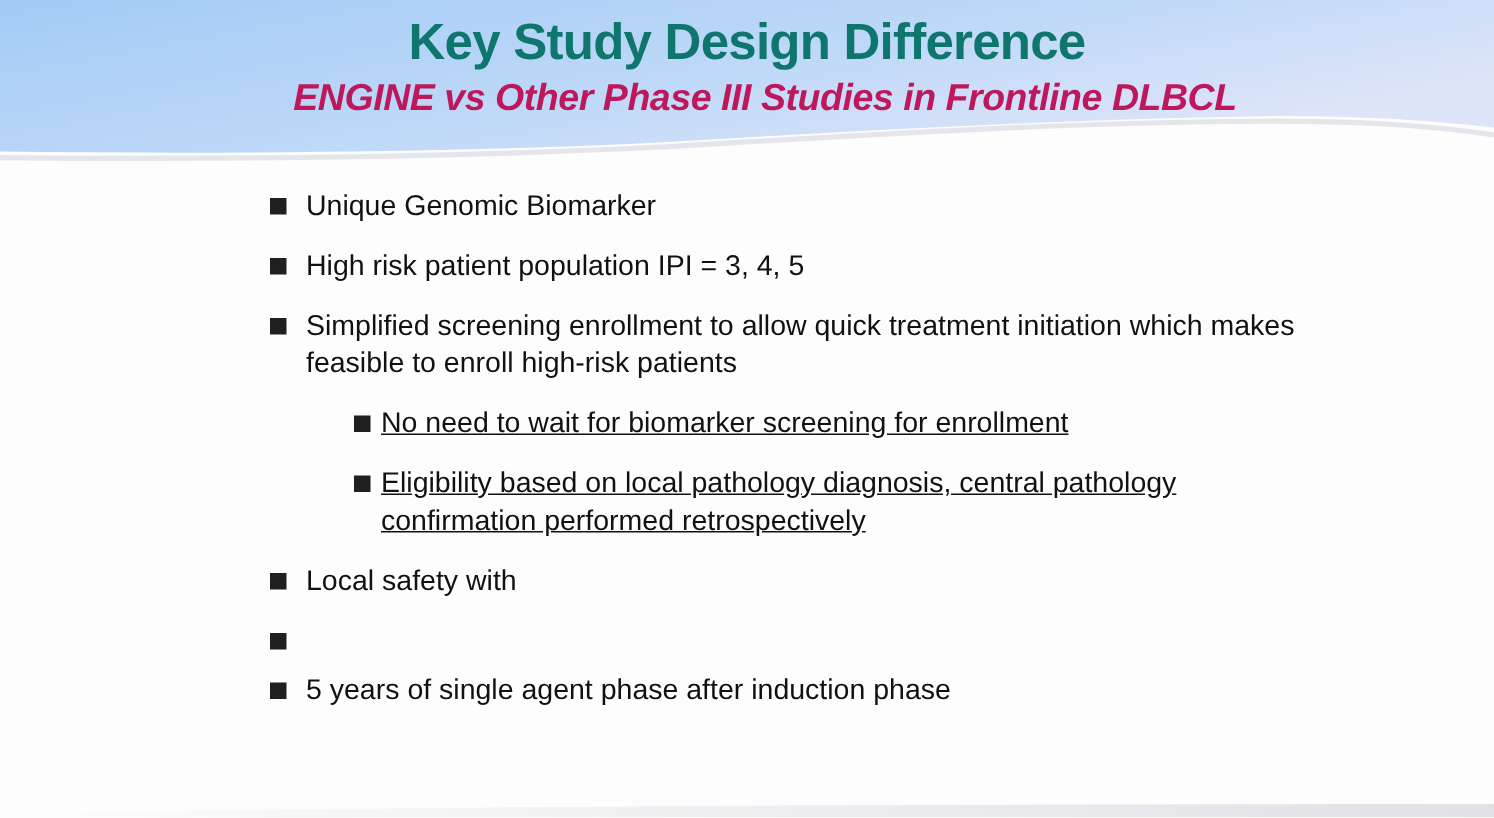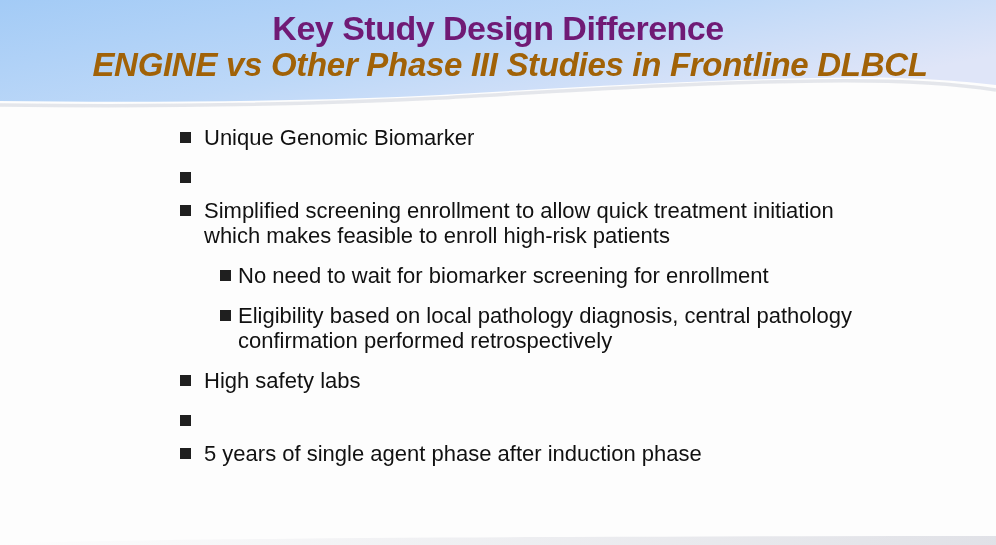--- a/index.html
+++ b/index.html
@@ -25,57 +25,57 @@
     position: absolute;
     top: 8px; left: 0;
     width: 996px;
     text-align: center;
     z-index: 2;
   }
   .title {
     font-size: 34px;
     font-weight: bold;
     letter-spacing: -0.5px;
-    color: #701a75;
+    color: #0f766e;
     line-height: 40px;
   }
   .subtitle {
-    font-size: 33px;
+    font-size: 25px;
     font-weight: bold;
     font-style: italic;
     letter-spacing: -0.3px;
-    color: #a16207;
+    color: #be185d;
     line-height: 30px;
     margin-top: 2px;
     margin-left: 24px;
   }
   
   .content {
     position: absolute;
     top: 125px;
     left: 180px;
     width: 692px;
     z-index: 2;
   }
   .li {
     display: flex;
     align-items: flex-start;
     margin-bottom: 15px;
-    font-size: 22px;
+    font-size: 19px;
     line-height: 25px;
     color: #111111;
   }
   .li .sq {
     flex: 0 0 auto;
     width: 11px;
     height: 11px;
     background: #1f1f1f;
     margin: 7px 13px 0 0;
   }
-  .li.l2 { margin-left: 40px; }
+  .li.l2 { margin-left: 56px; text-decoration: underline; }
   .li.l2 .sq { margin-right: 7px; }
   
   .bottom-band {
     position: absolute;
     left: 0; bottom: 0;
     width: 996px; height: 9px;
     background: linear-gradient(to right, rgba(232,233,237,0) 0%, rgba(228,229,234,0.55) 45%, rgba(223,224,230,0.95) 100%);
     border-top-left-radius: 100% 100%;
     z-index: 1;
   }
@@ -102,36 +102,37 @@
     <div class="subtitle">ENGINE vs Other Phase III Studies in Frontline DLBCL</div>
   </div>
 
   <div class="content">
     <div class="li l1">
       <span class="sq"></span>
       <span class="txt">Unique Genomic Biomarker</span>
     </div>
     <div class="li l1">
       <span class="sq"></span>
+      <span class="txt">High risk patient population IPI = 3, 4, 5</span>
     </div>
     <div class="li l1">
       <span class="sq"></span>
       <span class="txt">Simplified screening enrollment to allow quick treatment initiation which makes feasible to enroll high-risk patients</span>
     </div>
     <div class="li l2">
       <span class="sq"></span>
       <span class="txt">No need to wait for biomarker screening for enrollment</span>
     </div>
     <div class="li l2">
       <span class="sq"></span>
       <span class="txt">Eligibility based on local pathology diagnosis, central pathology confirmation performed retrospectively</span>
     </div>
     <div class="li l1">
       <span class="sq"></span>
-      <span class="txt">High safety labs</span>
+      <span class="txt">Local safety with</span>
     </div>
     <div class="li l1">
       <span class="sq"></span>
     </div>
     <div class="li l1">
       <span class="sq"></span>
       <span class="txt">5 years of single agent phase after induction phase</span>
     </div>
   </div>
 

